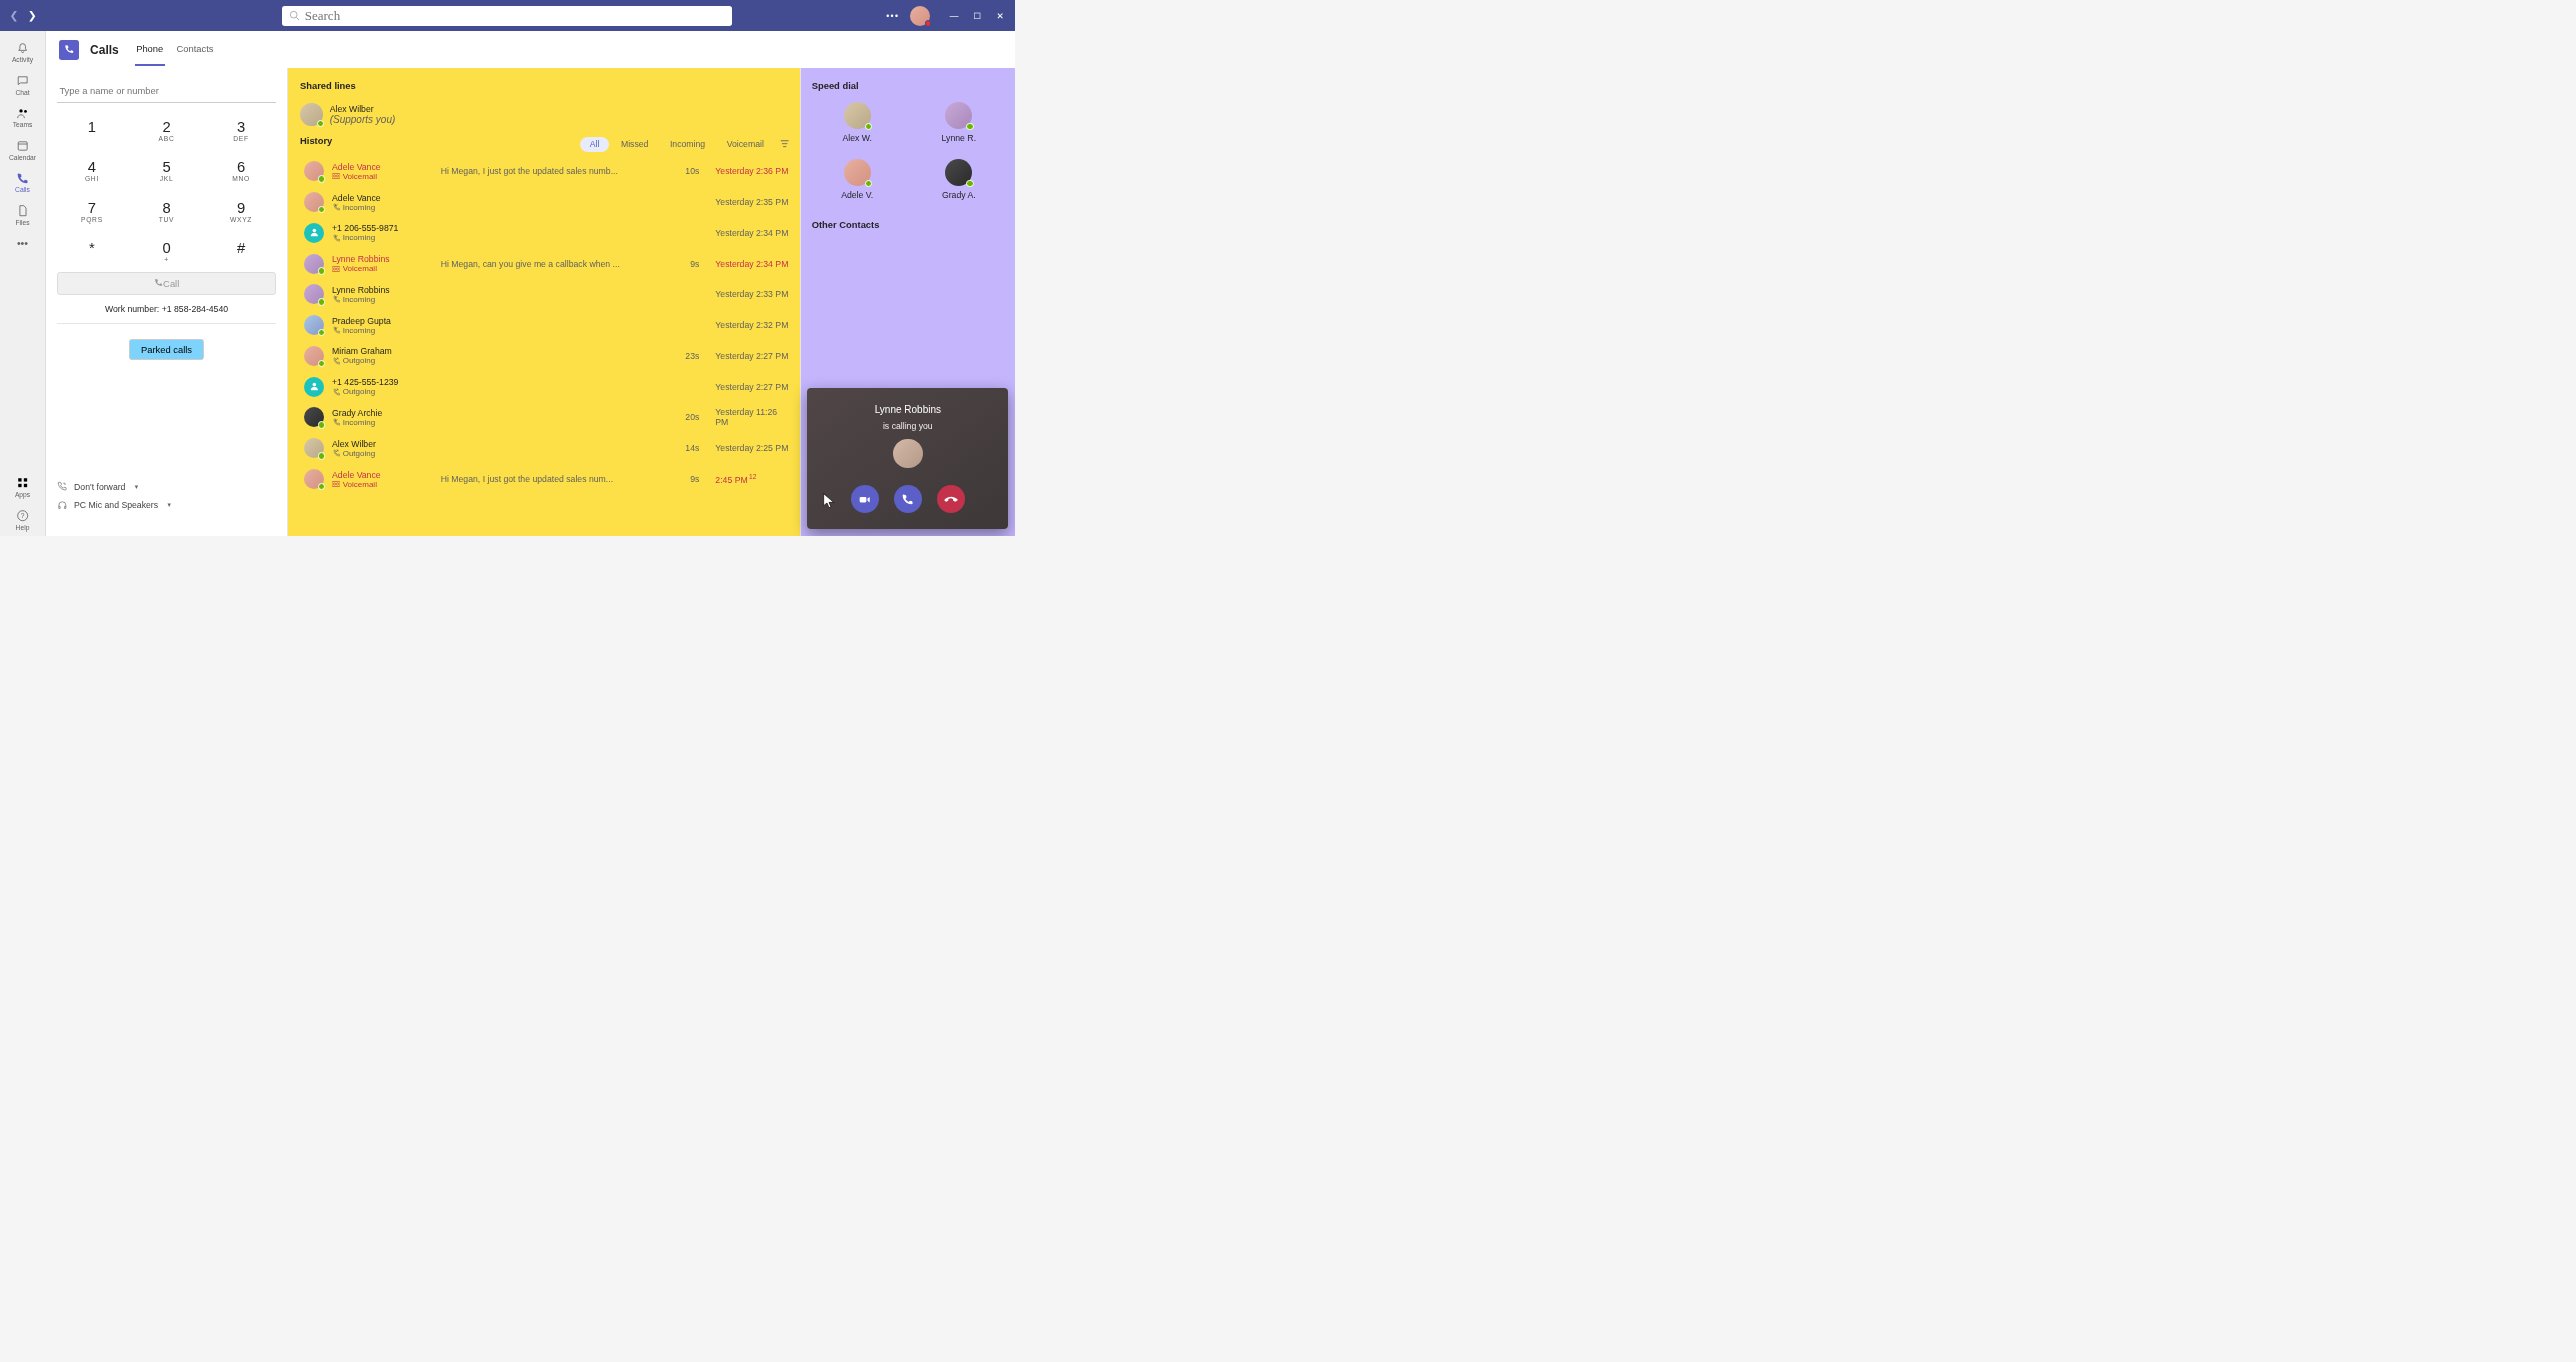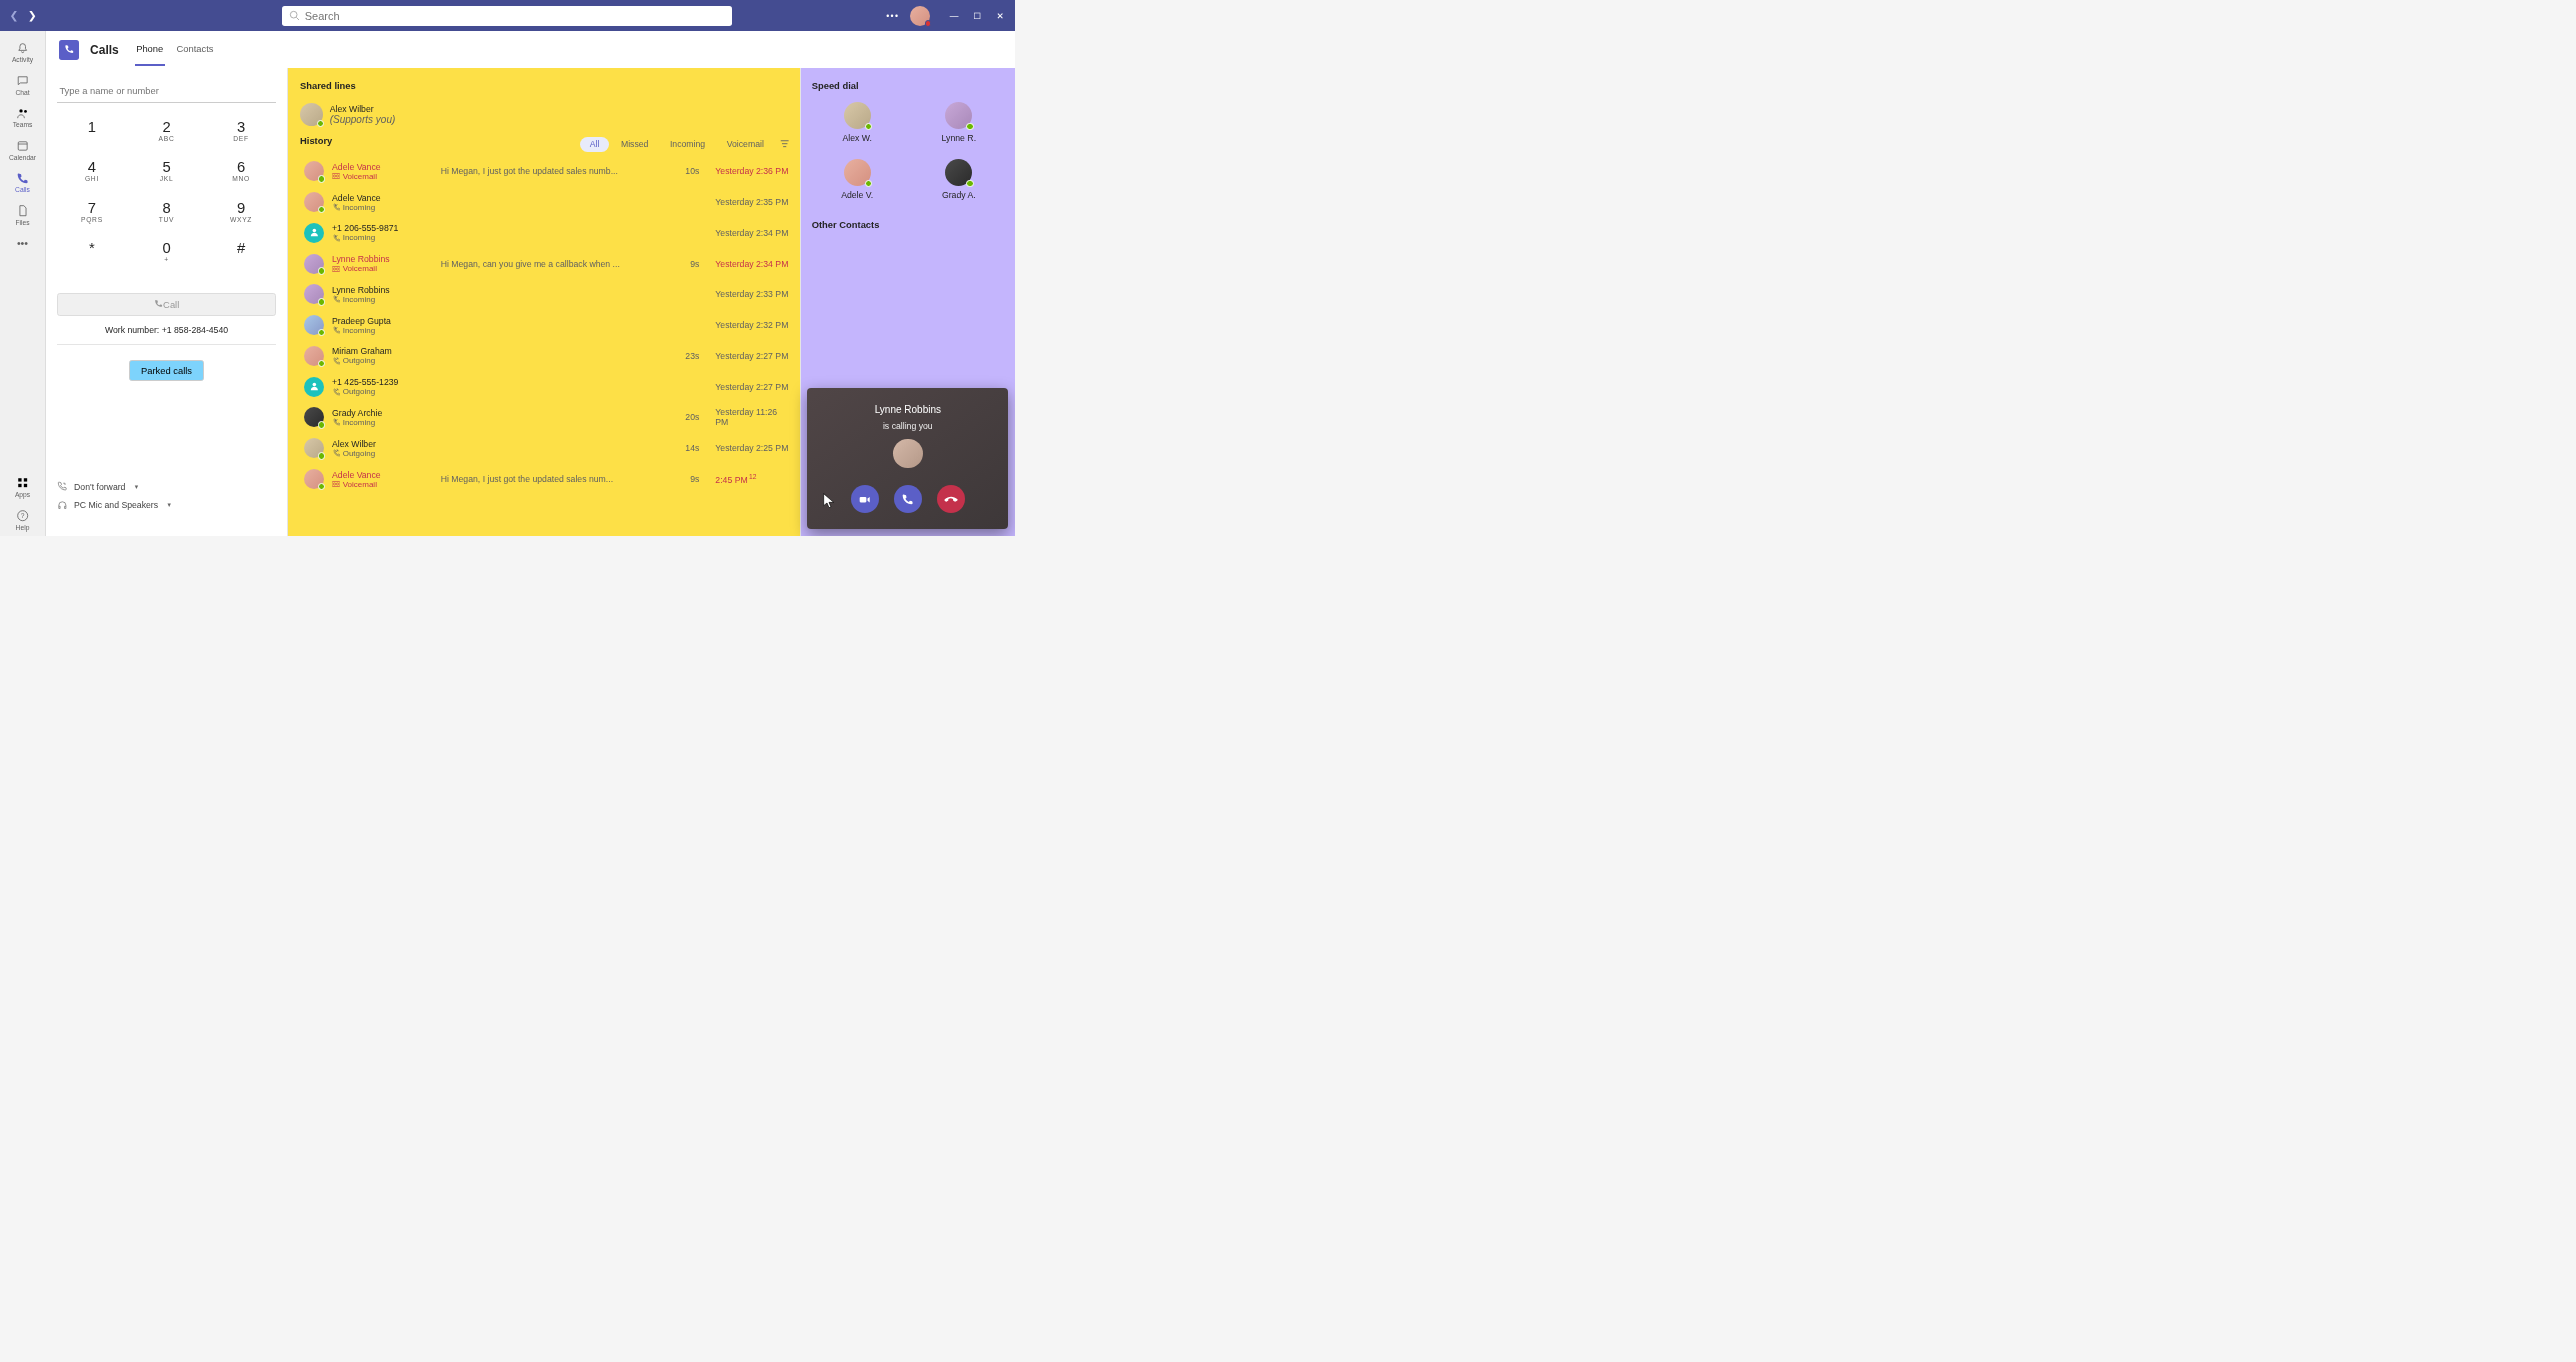--- a/index.html
+++ b/index.html
@@ -5,21 +5,21 @@
 * { box-sizing: border-box; margin: 0; padding: 0; font-family: 'Segoe UI', Tahoma, sans-serif; }
 body { width: 1015px; height: 536px; background: #f5f5f5; overflow: hidden; position: relative; }
 
 
 .titlebar { height: 31px; background: #444c91; display: flex; align-items: center; padding: 0 5.4px; position: relative; }
 .nav-arrows { display: flex; gap: 9.4px; padding-left: 4px; }
 .nav-arrow { color: #9da5d8; font-size: 10.7px; cursor: pointer; }
 .nav-arrow.enabled { color: #fff; }
 .search-wrap { position: absolute; left: 282px; right: 282px; }
 .search-box { width: 450px; height: 20px; background: #fff; border-radius: 2.7px; display: flex; align-items: center; padding: 0 6.7px; gap: 5.4px; }
-.search-box input { border: none; outline: none; flex: 1; font-size: 11px; color: #666; }
+.search-box input { border: none; outline: none; flex: 1; font-size: 13px; color: #666; font-family: Liberation Serif, serif; }
 .search-box svg { width: 10.7px; height: 10.7px; opacity: .6; }
 .title-right { display: flex; align-items: center; gap: 10.7px; margin-left: auto; }
 .dots { color: #fff; letter-spacing: 1.3px; font-size: 8.7px; }
 .avatar-small { width: 20px; height: 20px; border-radius: 50%; background: linear-gradient(135deg,#e8b0a0,#d49080); position: relative; }
 .status-dot { position: absolute; bottom: -1.3px; right: -1.3px; width: 6.7px; height: 6.7px; border-radius: 50%; background: #d33; border: 1.3px solid #444c91; }
 .win-btns { display: flex; gap: 4px; margin-left: 4px; }
 .win-btn { width: 19px; height: 19px; display: flex; align-items: center; justify-content: center; color: #fff; cursor: pointer; font-size: 8.7px; }
 
 
 .left-rail { position: absolute; top: 31px; bottom: 0; left: 0; width: 46px; background: #f0f0f0; border-right: 0.7px solid #ddd; display: flex; flex-direction: column; align-items: center; padding-top: 5.4px; }
@@ -37,21 +37,21 @@
 .tab.active { border-bottom-color: #5b5fc7; color: #242424; font-weight: 500; }
 
 
 .main { position: absolute; top: 68px; left: 46px; right: 0; bottom: 0; display: flex; }
 .pane-left { width: 242px; border-right: 0.7px solid #e5e5e5; padding: 12px 10.7px; display: flex; flex-direction: column; background: #fff; }
 .name-input { width: 100%; border: none; border-bottom: 0.7px solid #ccc; padding: 5.4px 2.7px; font-size: 9.4px; outline: none; margin-bottom: 9.4px; }
 .dialpad { display: grid; grid-template-columns: repeat(3,1fr); gap: 4px; }
 .key { text-align: center; padding: 6.7px 0; cursor: pointer; border-radius: 2.7px; }
 .key-num { font-size: 14.8px; color: #242424; }
 .key-sub { font-size: 6.7px; color: #616161; letter-spacing: 0.7px; }
-.call-btn { margin-top: 23px; width: 100%; height: 23px; background: #f0f0f0; border: 0.7px solid #ddd; border-radius: 2.7px; display: flex; align-items: center; justify-content: center; color: #999; font-size: 9.4px; }
+.call-btn { margin-top: 2px; width: 100%; height: 23px; background: #f0f0f0; border: 0.7px solid #ddd; border-radius: 2.7px; display: flex; align-items: center; justify-content: center; color: #999; font-size: 9.4px; }
 .work-num { text-align: center; font-size: 8.7px; color: #242424; margin-top: 9.4px; padding-bottom: 9.4px; border-bottom: 0.7px solid #e5e5e5; }
 .parked-btn { margin: 14.8px auto 0; padding: 4px 10.7px; border: 0.7px solid #ccc; background: #7dd3fc; border-radius: 2.7px; font-size: 9.4px; cursor: pointer; }
 .pane-left-footer { margin-top: auto; padding-bottom: 9.4px; }
 .footer-row { display: flex; align-items: center; gap: 6.7px; font-size: 8.7px; color: #424242; padding: 4px 0; cursor: pointer; }
 .chev { font-size: 6.7px; color: #666; margin-left: 2.7px; }
 
 .pane-mid { flex: 1; padding: 12px 0 0 12px; background: #fde047; overflow: hidden; display: flex; flex-direction: column; }
 .sect-title { font-size: 9.4px; font-weight: 700; color: #242424; margin-bottom: 6.7px; }
 .shared-row { display: flex; align-items: center; gap: 6.7px; padding: 5.4px 0 9.4px; }
 .person-avatar { width: 23px; height: 23px; border-radius: 50%; position: relative; background: linear-gradient(135deg,#c8b8a8,#a89888); }

